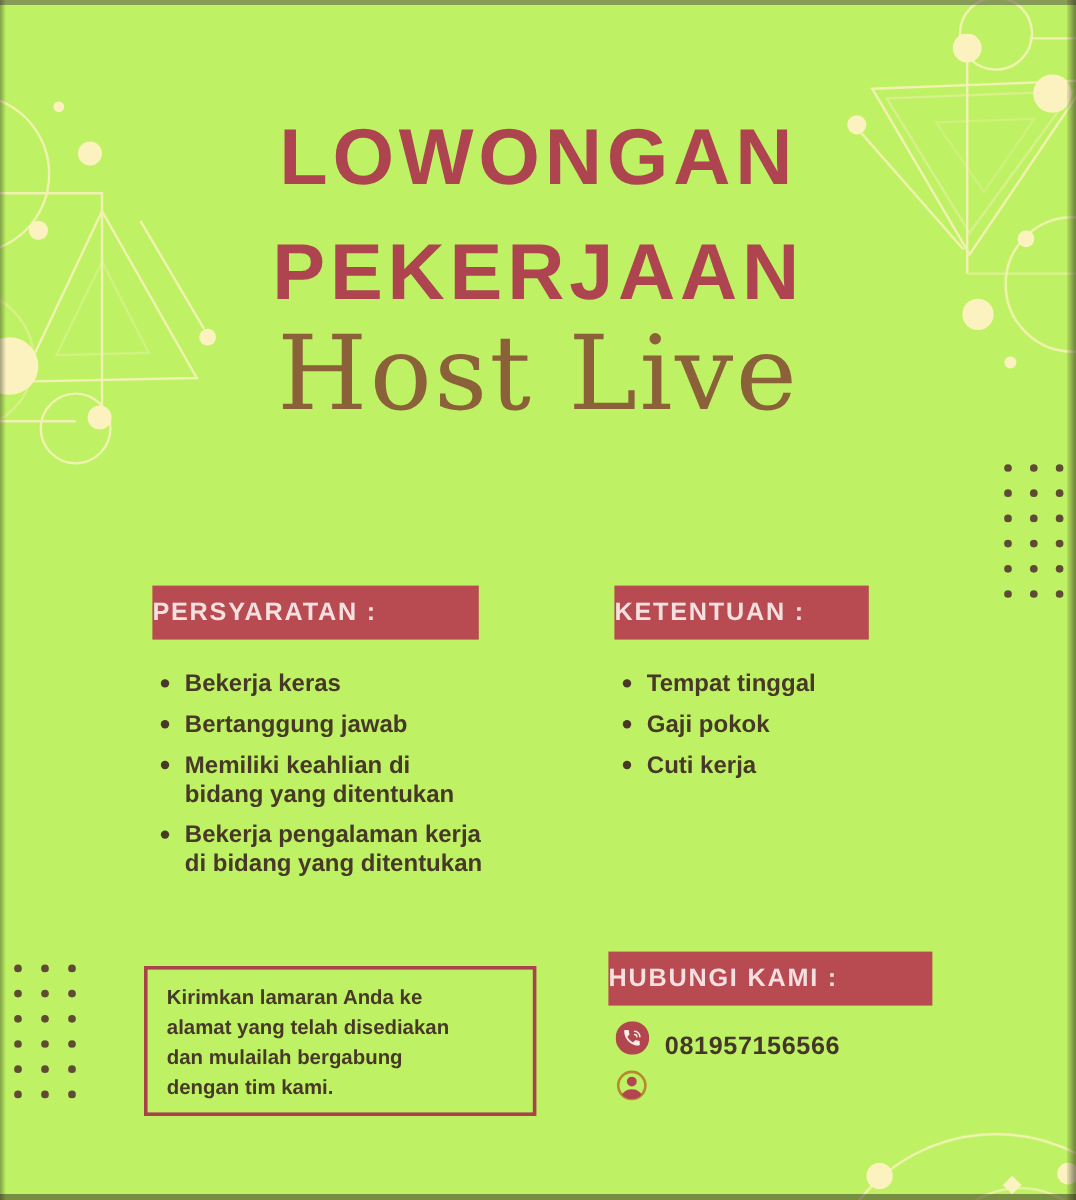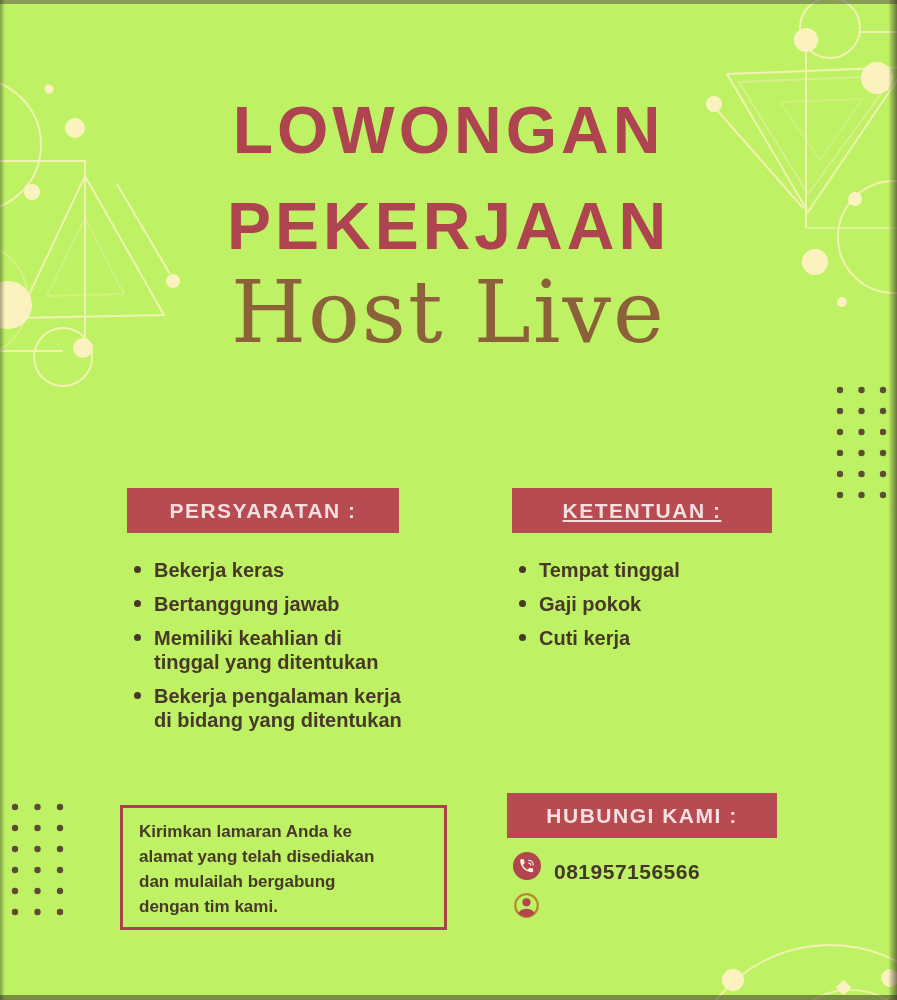--- a/index.html
+++ b/index.html
@@ -28,26 +28,26 @@
   .script-title {
     position:absolute; top:262px; left:0; width:100%;
     text-align:center; z-index:2;
     font-family:"DejaVu Serif", serif; 
     font-size:86px; color:#8a6138; letter-spacing:2px;
   }
 
   .bar {
     background:#b84a52; color:#f4e0de;
     font-weight:700; font-size:21px; letter-spacing:1.5px;
-    text-align:center; height:45px; line-height:45px;
+    height:45px; line-height:45px;
   }
   .col-left  { position:absolute; left:127px; top:488px; width:335px; z-index:2; }
   .col-right { position:absolute; left:512px; top:488px; width:290px; z-index:2; }
   .col-left  .bar { width:272px; }
-  .col-right .bar { width:260px;text-decoration:underline; }
+  .col-right .bar { width:212px; }
 
   ul.reqs { margin:25px 0 0 6px; padding:0; list-style:none; }
   ul.reqs li {
     position:relative; padding-left:21px;
     font-size:20px; font-weight:700; color:#473827;
     line-height:24px; margin-bottom:10px;
     white-space:pre-line;
   }
   ul.reqs li::before {
     content:""; position:absolute; left:1px; top:8px;
@@ -167,21 +167,21 @@
     <div>PEKERJAAN</div>
   </div>
   <div class="script-title">Host Live</div>
 
   <div class="col-left">
     <div class="bar">PERSYARATAN :</div>
     <ul class="reqs">
       <li>Bekerja keras</li>
       <li>Bertanggung jawab</li>
       <li>Memiliki keahlian di
-tinggal yang ditentukan</li>
+bidang yang ditentukan</li>
       <li>Bekerja pengalaman kerja
 di bidang yang ditentukan</li>
     </ul>
   </div>
 
   <div class="col-right">
     <div class="bar">KETENTUAN :</div>
     <ul class="reqs">
       <li>Tempat tinggal</li>
       <li>Gaji pokok</li>

